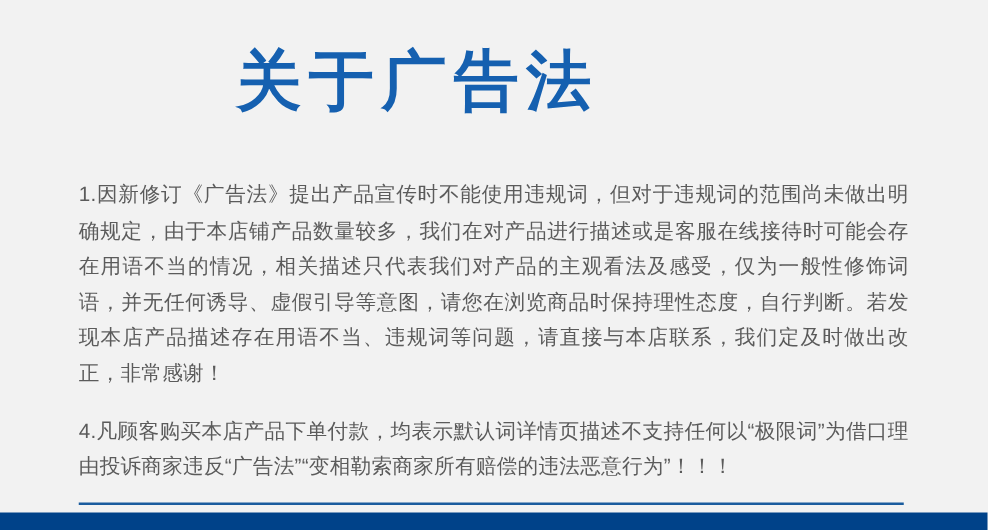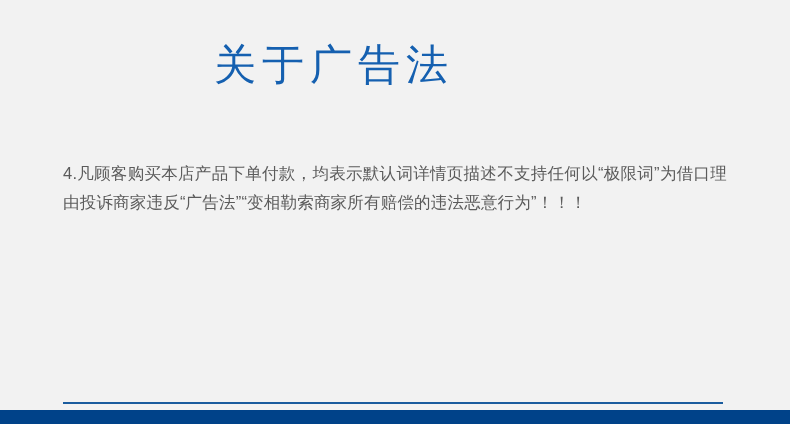--- a/index.html
+++ b/index.html
@@ -20,24 +20,24 @@
     height: 424px;
     box-sizing: border-box;
   }
   .title {
     position: absolute;
     top: 26px;
     left: 0;
     width: 668px;
     text-align: center;
     color: #1560b0;
-    font-size: 42px;
+    font-size: 52px;
     line-height: 78px;
     letter-spacing: 6px;
-    font-weight: 400;
+    font-weight: 700;
     white-space: nowrap;
   }
   .body-text {
     position: absolute;
     left: 63px;
     top: 142px;
     width: 664px;
   }
   .para {
     color: #5b5b5b;
@@ -69,19 +69,20 @@
   }
 </style>
 </head>
 <body>
 
 <div class="page">
 
   <div class="title">关于广告法</div>
 
   <div class="body-text">
+    <p class="para p1">1.因新修订《广告法》提出产品宣传时不能使用违规词，但对于违规词的范围尚未做出明确规定，由于本店铺产品数量较多，我们在对产品进行描述或是客服在线接待时可能会存在用语不当的情况，相关描述只代表我们对产品的主观看法及感受，仅为一般性修饰词语，并无任何诱导、虚假引导等意图，请您在浏览商品时保持理性态度，自行判断。若发现本店产品描述存在用语不当、违规词等问题，请直接与本店联系，我们定及时做出改正，非常感谢！</p>
     <p class="para p2">4.凡顾客购买本店产品下单付款，均表示默认词详情页描述不支持任何以“极限词”为借口理由投诉商家违反“广告法”“变相勒索商家所有赔偿的违法恶意行为”！！！</p>
   </div>
 
   <div class="rule"></div>
   <div class="bottom-band"></div>
 
 </div>
 
 </body></html>

